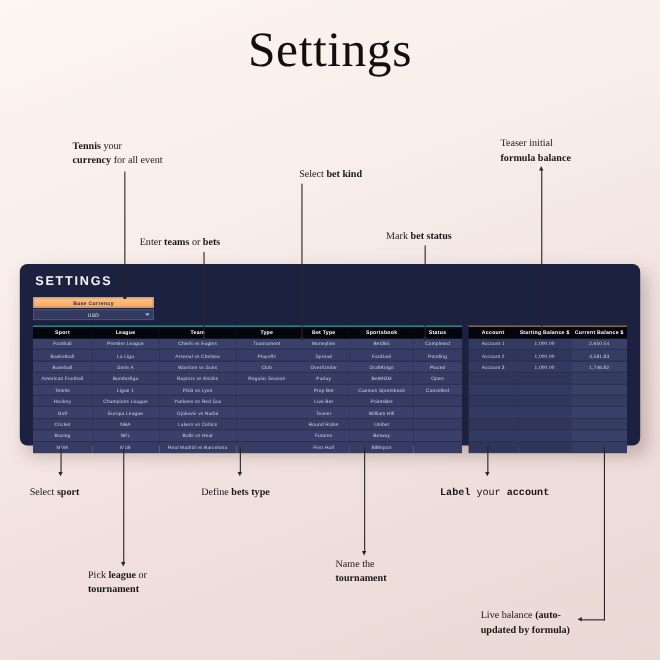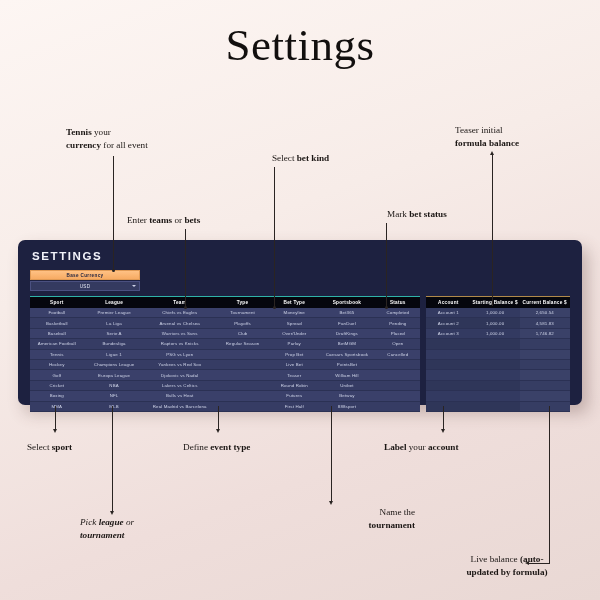--- a/index.html
+++ b/index.html
@@ -294,21 +294,21 @@
 </div>
 <div class="lead" style="left:185px;top:229px;height:79px;"></div>
 <div class="dot" style="left:183.5px;top:306px;"></div>
 
 <div class="ann" style="left:240px;top:152px;width:110px;margin-left:32px;">
   <span>Select </span><b>bet kind</b>
 </div>
 <div class="lead" style="left:274px;top:167px;height:141px;"></div>
 <div class="dot" style="left:272.5px;top:306px;"></div>
 
-<div class="ann" style="left:351px;top:208px;width:110px;margin-left:36px;">
+<div class="ann" style="left:351px;top:208px;width:110px;">
   <span>Mark </span><b>bet status</b>
 </div>
 <div class="lead" style="left:386px;top:223px;height:85px;"></div>
 <div class="dot" style="left:384.5px;top:306px;"></div>
 
 <div class="ann" style="left:455px;top:124px;width:120px;">
   <span>Teaser initial</span><br>
   <b>formula balance</b>
 </div>
 <div class="lead" style="left:492px;top:154px;height:152px;"></div>
@@ -316,42 +316,42 @@
 
 <div class="lead" style="left:55px;top:406px;height:24px;"></div>
 <div class="arr-down" style="left:52.5px;top:429px;"></div>
 <div class="ann" style="left:27px;top:441px;width:110px;">
   <span>Select </span><b>sport</b>
 </div>
 
 <div class="lead" style="left:218px;top:406px;height:24px;"></div>
 <div class="arr-down" style="left:215.5px;top:429px;"></div>
 <div class="ann" style="left:183px;top:441px;width:130px;">
-  <span>Define </span><b>event type</b>
+  <span>Define </span><b>bets type</b>
 </div>
 
 <div class="lead" style="left:443px;top:406px;height:24px;"></div>
 <div class="arr-down" style="left:440.5px;top:429px;"></div>
-<div class="ann" style="left:384px;top:441px;width:140px;">
+<div class="ann" style="left:400px;top:441px;width:140px;font-family:Liberation Mono, monospace;">
   <b>Label</b><span> your </span><b>account</b>
 </div>
 
 <div class="lead" style="left:112px;top:406px;height:106px;"></div>
 <div class="arr-down" style="left:109.5px;top:511px;"></div>
-<div class="ann" style="left:80px;top:516px;width:120px;font-style:italic;">
+<div class="ann" style="left:80px;top:516px;width:120px;">
   <span>Pick </span><b>league</b><span> or</span><br>
   <b>tournament</b>
 </div>
 
 <div class="lead" style="left:331px;top:406px;height:96px;"></div>
 <div class="arr-down" style="left:328.5px;top:501px;"></div>
-<div class="ann" style="left:305px;top:506px;width:110px;text-align:right;">
+<div class="ann" style="left:305px;top:506px;width:110px;">
   <span>Name the</span><br>
   <b>tournament</b>
 </div>
 
 <div class="lead" style="left:549px;top:406px;height:158px;"></div>
 <div class="lead-h" style="left:529px;top:563px;width:21px;"></div>
 <div class="arr-left" style="left:525px;top:560.5px;"></div>
-<div class="ann" style="left:437px;top:553px;width:140px;text-align:center;">
+<div class="ann" style="left:437px;top:553px;width:140px;">
   <span>Live balance </span><b>(auto-</b><br>
   <b>updated by formula)</b>
 </div>
 
 </body></html>

